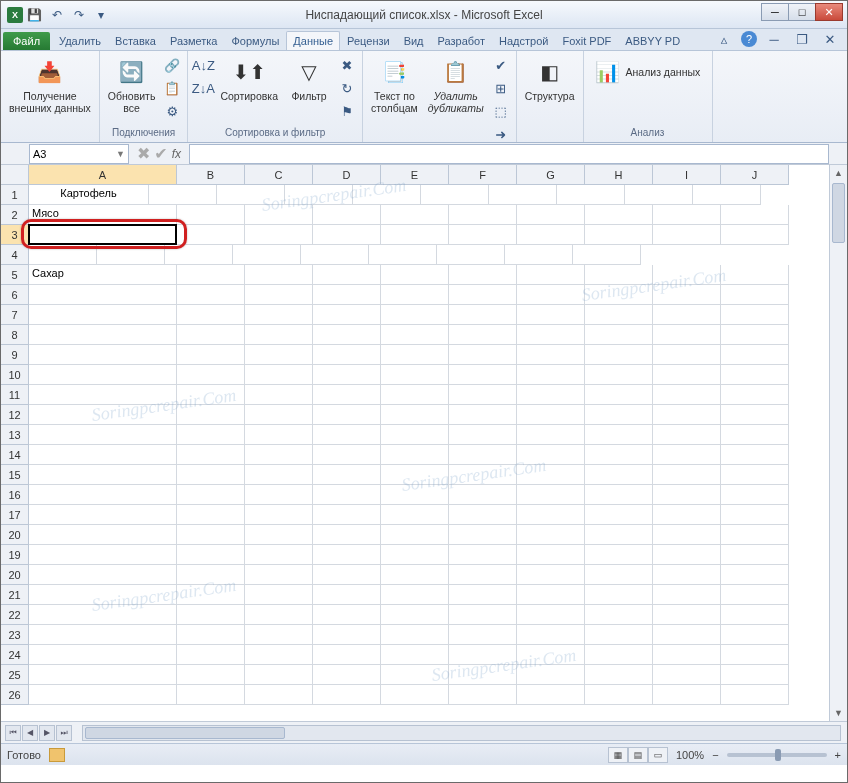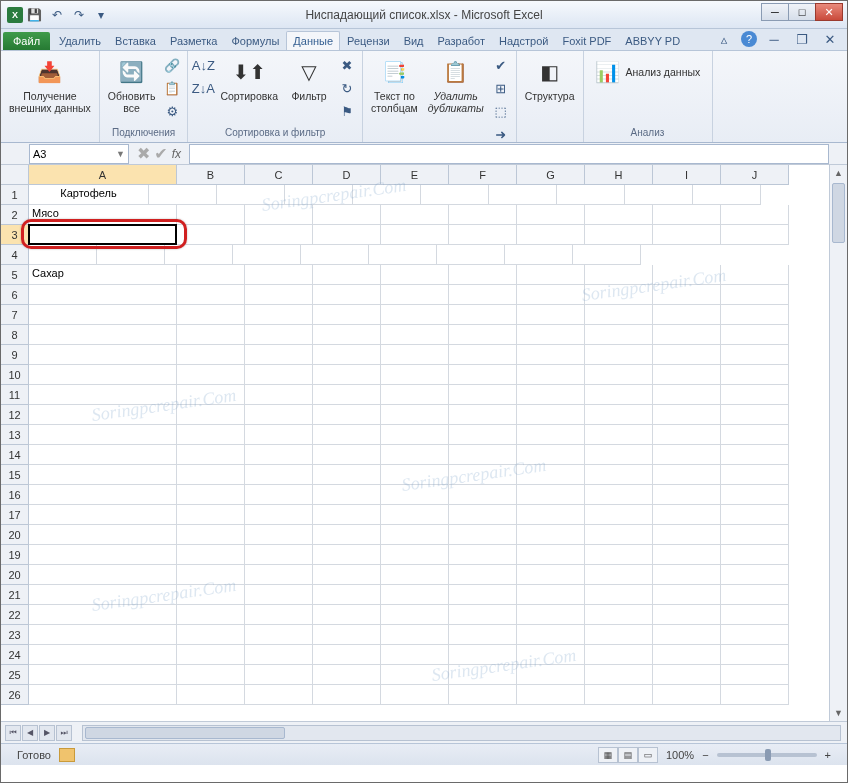--- a/index.html
+++ b/index.html
@@ -65,21 +65,21 @@
 .sheet-bar { height: 22px; background: #eef1f6; border-top: 1px solid #c0cad8; display: flex; align-items: center; }
 .sheet-nav { display: flex; padding: 0 4px; gap: 1px; }
 .sheet-nav-btn { width: 16px; height: 16px; background: #e2e7ef; border: 1px solid #b7c2d2; font-size: 8px; display: flex; align-items: center; justify-content: center; color: #556; }
 .sheet-tabs { display: flex; align-items: flex-end; height: 100%; margin-left: 4px; }
 .sheet-tab { padding: 2px 10px; font-size: 11px; background: #e2e7ef; border: 1px solid #b7c2d2; border-top: none; margin-right: -1px; color: #333; clip-path: polygon(6px 0, calc(100% - 6px) 0, 100% 100%, 0 100%); }
 .sheet-tab.active { background: #fff; font-weight: bold; }
 .hscroll { flex: 1; margin: 0 6px; height: 16px; background: #e2e7ef; border: 1px solid #b7c2d2; position: relative; }
 .hscroll .thumb { position: absolute; left: 2px; top: 1px; bottom: 1px; width: 200px; background: #cfd7e3; border: 1px solid #a8b8cf; border-radius: 2px; }
 
 
-.statusbar { height: 22px; background: linear-gradient(#e8edf5,#dce3ee); border-top: 1px solid #b7c5d8; display: flex; align-items: center; font-size: 11px; color: #444; padding: 0 16px; }
+.statusbar { height: 22px; background: linear-gradient(#e8edf5,#dce3ee); border-top: 1px solid #b7c5d8; display: flex; align-items: center; font-size: 11px; color: #444; padding: 0 6px; }
 .status-right { margin-left: auto; display: flex; align-items: center; gap: 8px; }
 .view-btns { display: flex; }
 .view-btn { width: 20px; height: 16px; border: 1px solid #b7c2d2; background: #eef1f6; font-size: 9px; display: flex; align-items: center; justify-content: center; }
 .zoom-slider { width: 100px; height: 4px; background: #b7c2d2; position: relative; border-radius: 2px; }
 .zoom-slider .knob { position: absolute; left: 48px; top: -4px; width: 6px; height: 12px; background: #8a9bb3; border-radius: 2px; }
 
 .watermark { position: absolute; color: rgba(120,160,200,.25); font-style: italic; font-size: 18px; transform: rotate(-8deg); pointer-events: none; font-family: cursive; }
 </style>
 </head>
 <body>

